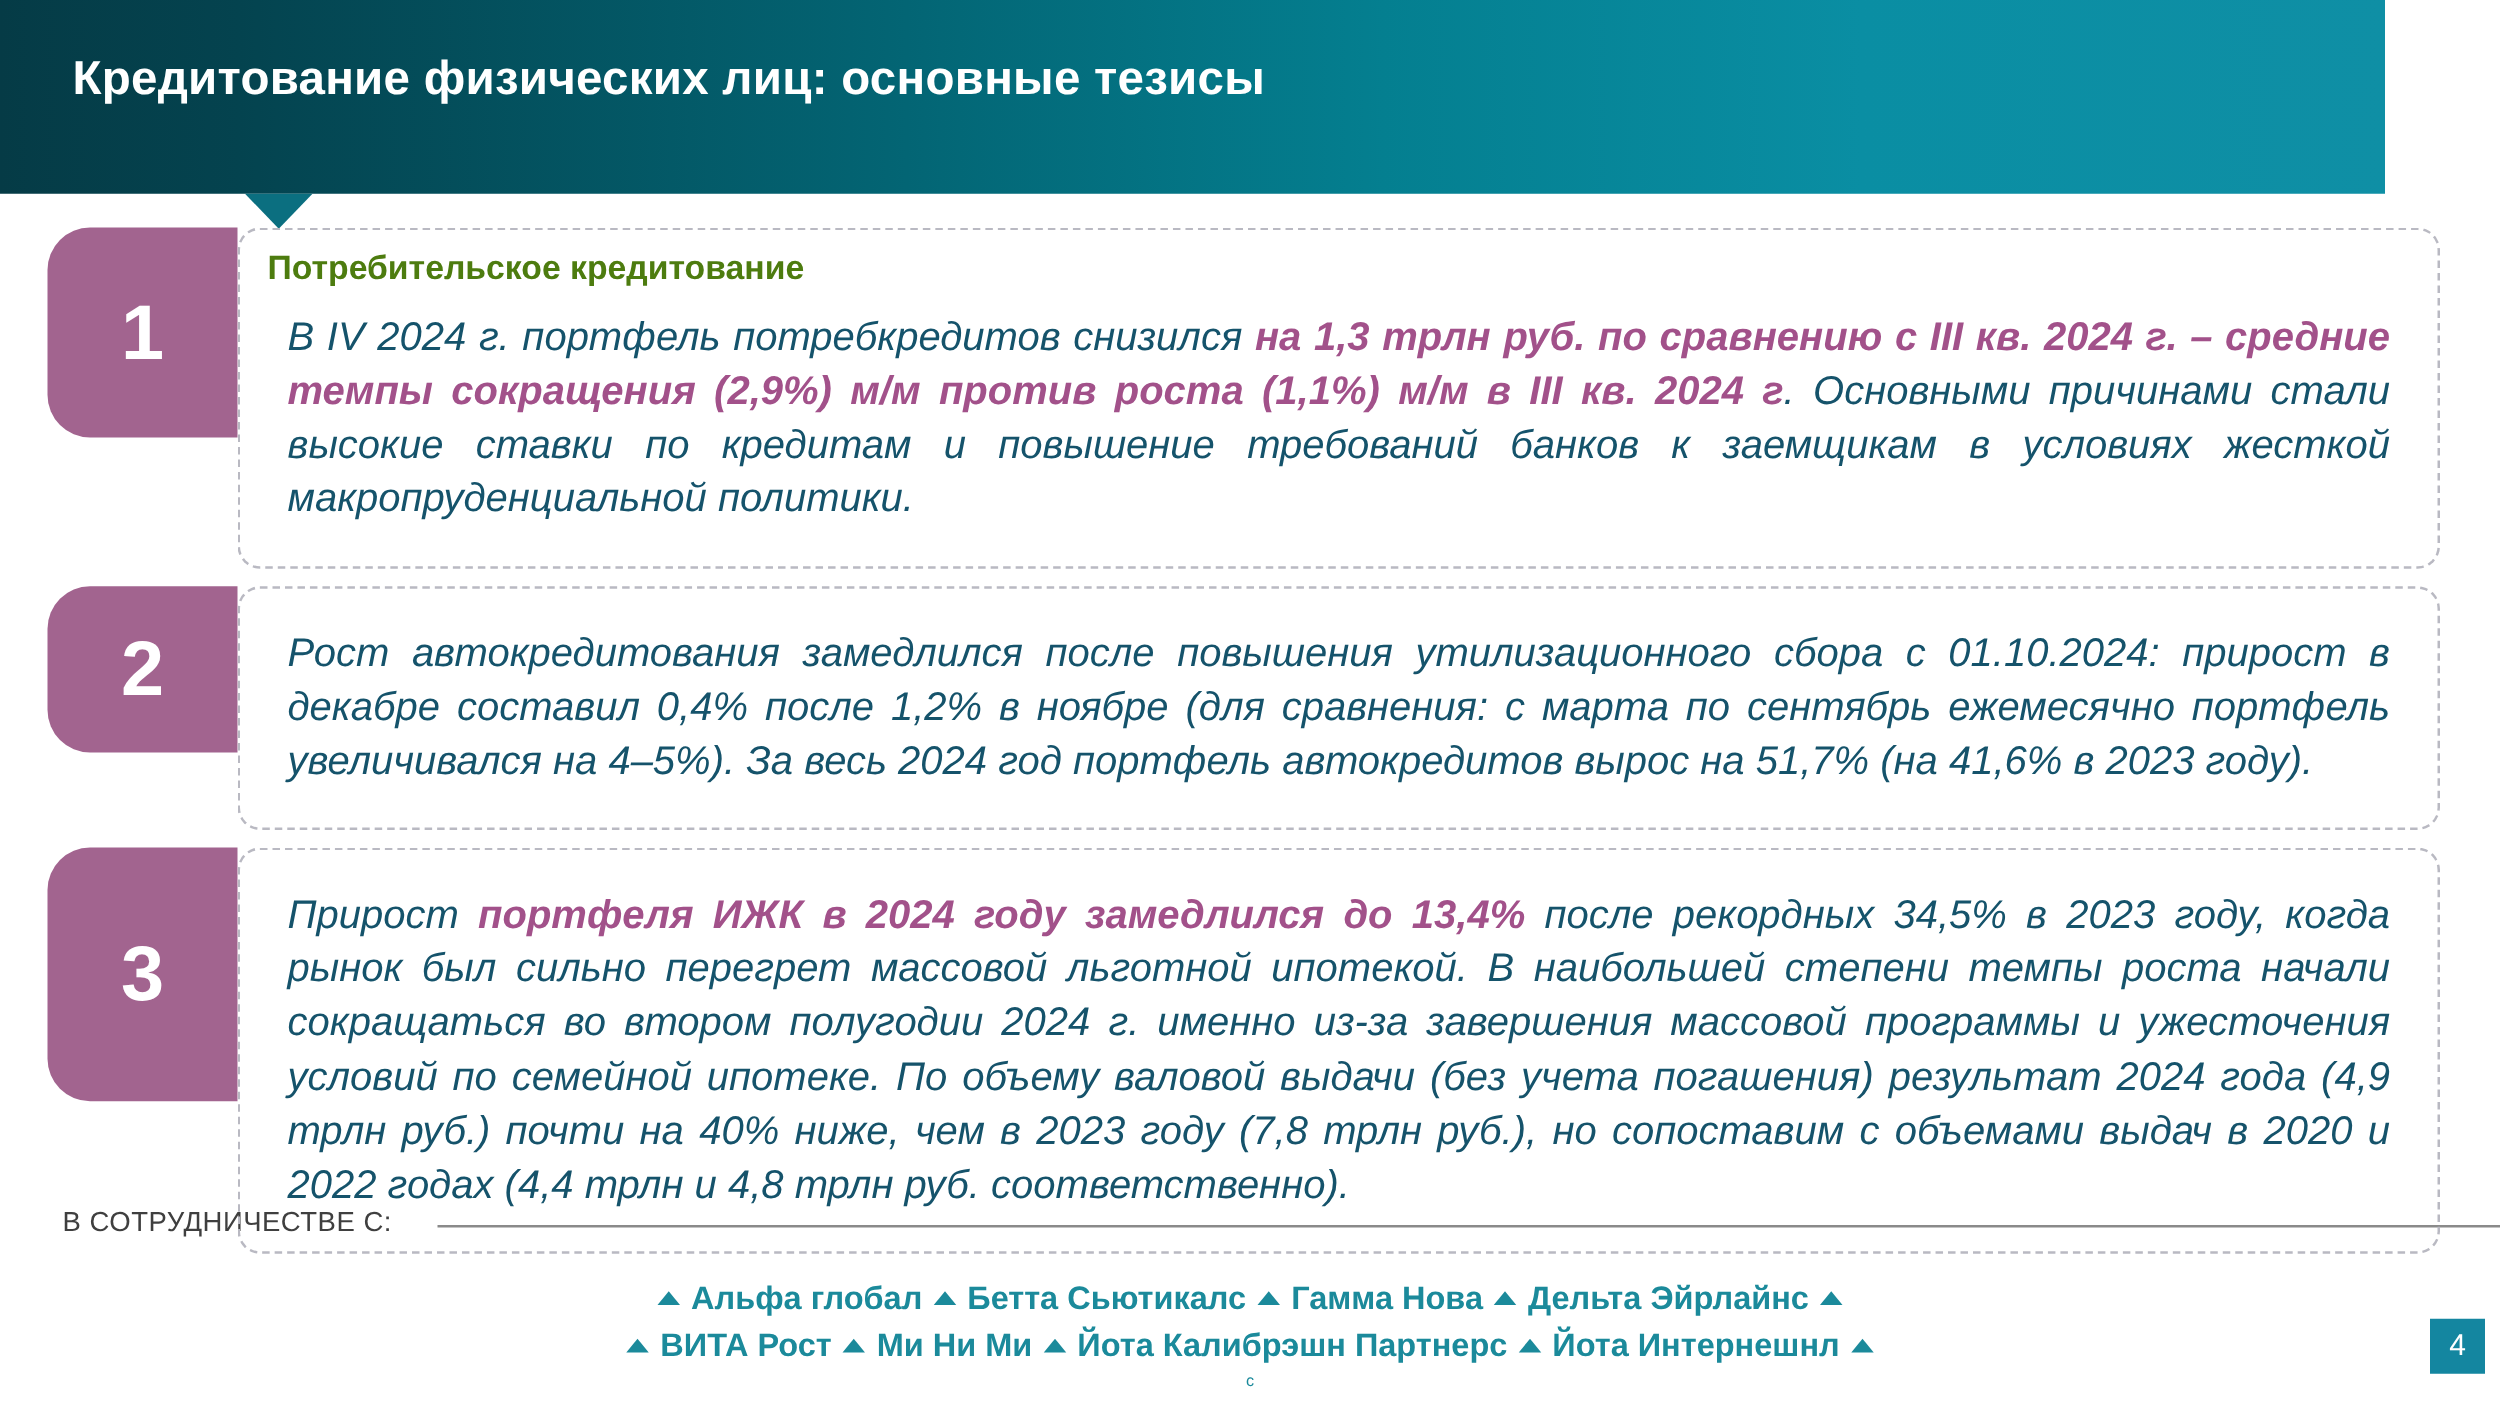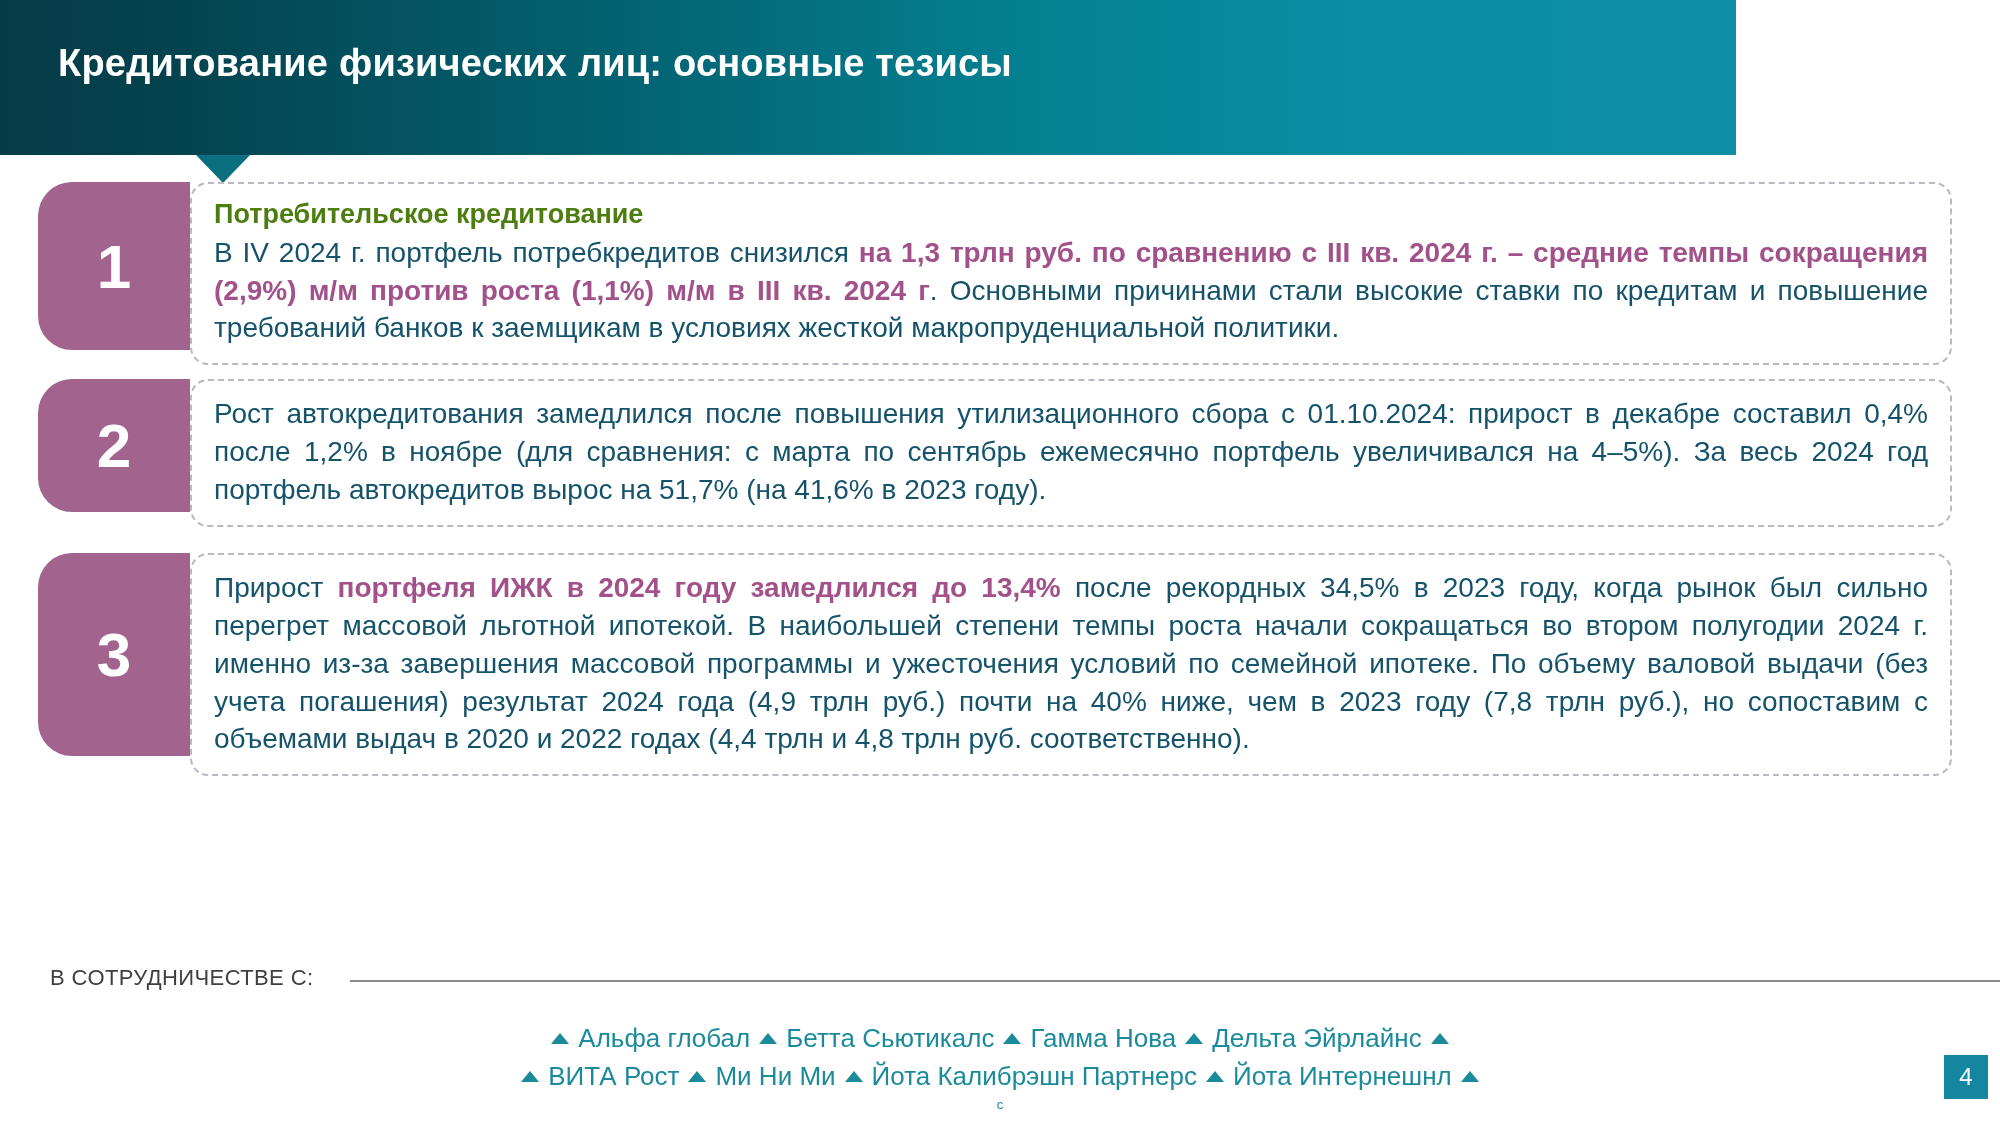--- a/index.html
+++ b/index.html
@@ -13,21 +13,21 @@
     font-family: "Liberation Sans", sans-serif;
     position: relative;
     overflow: hidden;
   }
 
   
   .header {
     position: absolute;
     left: 0;
     top: 0;
-    width: 1736px;
+    width: 1908px;
     height: 155px;
     background: linear-gradient(90deg,
         #053b46 0%,
         #04434f 10%,
         #036574 38%,
         #047f90 58%,
         #0a8ea3 78%,
         #0f8fa5 100%);
   }
   .header-title {
@@ -91,26 +91,27 @@
     z-index: 1;
   }
   .card-title {
     font-size: 27px;
     font-weight: bold;
     color: #4d7c0f;
     margin: 0 0 2px 0;
     line-height: 1.25;
   }
   .card-body {
-    font-size: 28px;
+    font-size: 32px;
     color: #15536b;
     line-height: 1.35;
     text-align: justify;
     text-justify: inter-word;
-    margin: 0;
+    margin: 16px;
+    font-style: italic;
   }
   .hl {
     color: #a2518a;
     font-weight: bold;
   }
 
   
   .item-1 .badge { height: 168px; top: 0px; }
   .item-2 .badge { height: 133px; top: 0px; }
   .item-3 .badge { height: 203px; top: 0px; }
@@ -145,21 +146,21 @@
   }
   .partners {
     position: absolute;
     left: 0;
     top: 55px;
     width: 2000px;
     text-align: center;
   }
   .partner-row {
     font-size: 26px;
-    font-weight: normal;
+    font-weight: bold;
     color: #1b8a9b;
     line-height: 1.45;
     white-space: nowrap;
   }
   .tri {
     display: inline-block;
     width: 0;
     height: 0;
     border-left: 9px solid transparent;
     border-right: 9px solid transparent;

